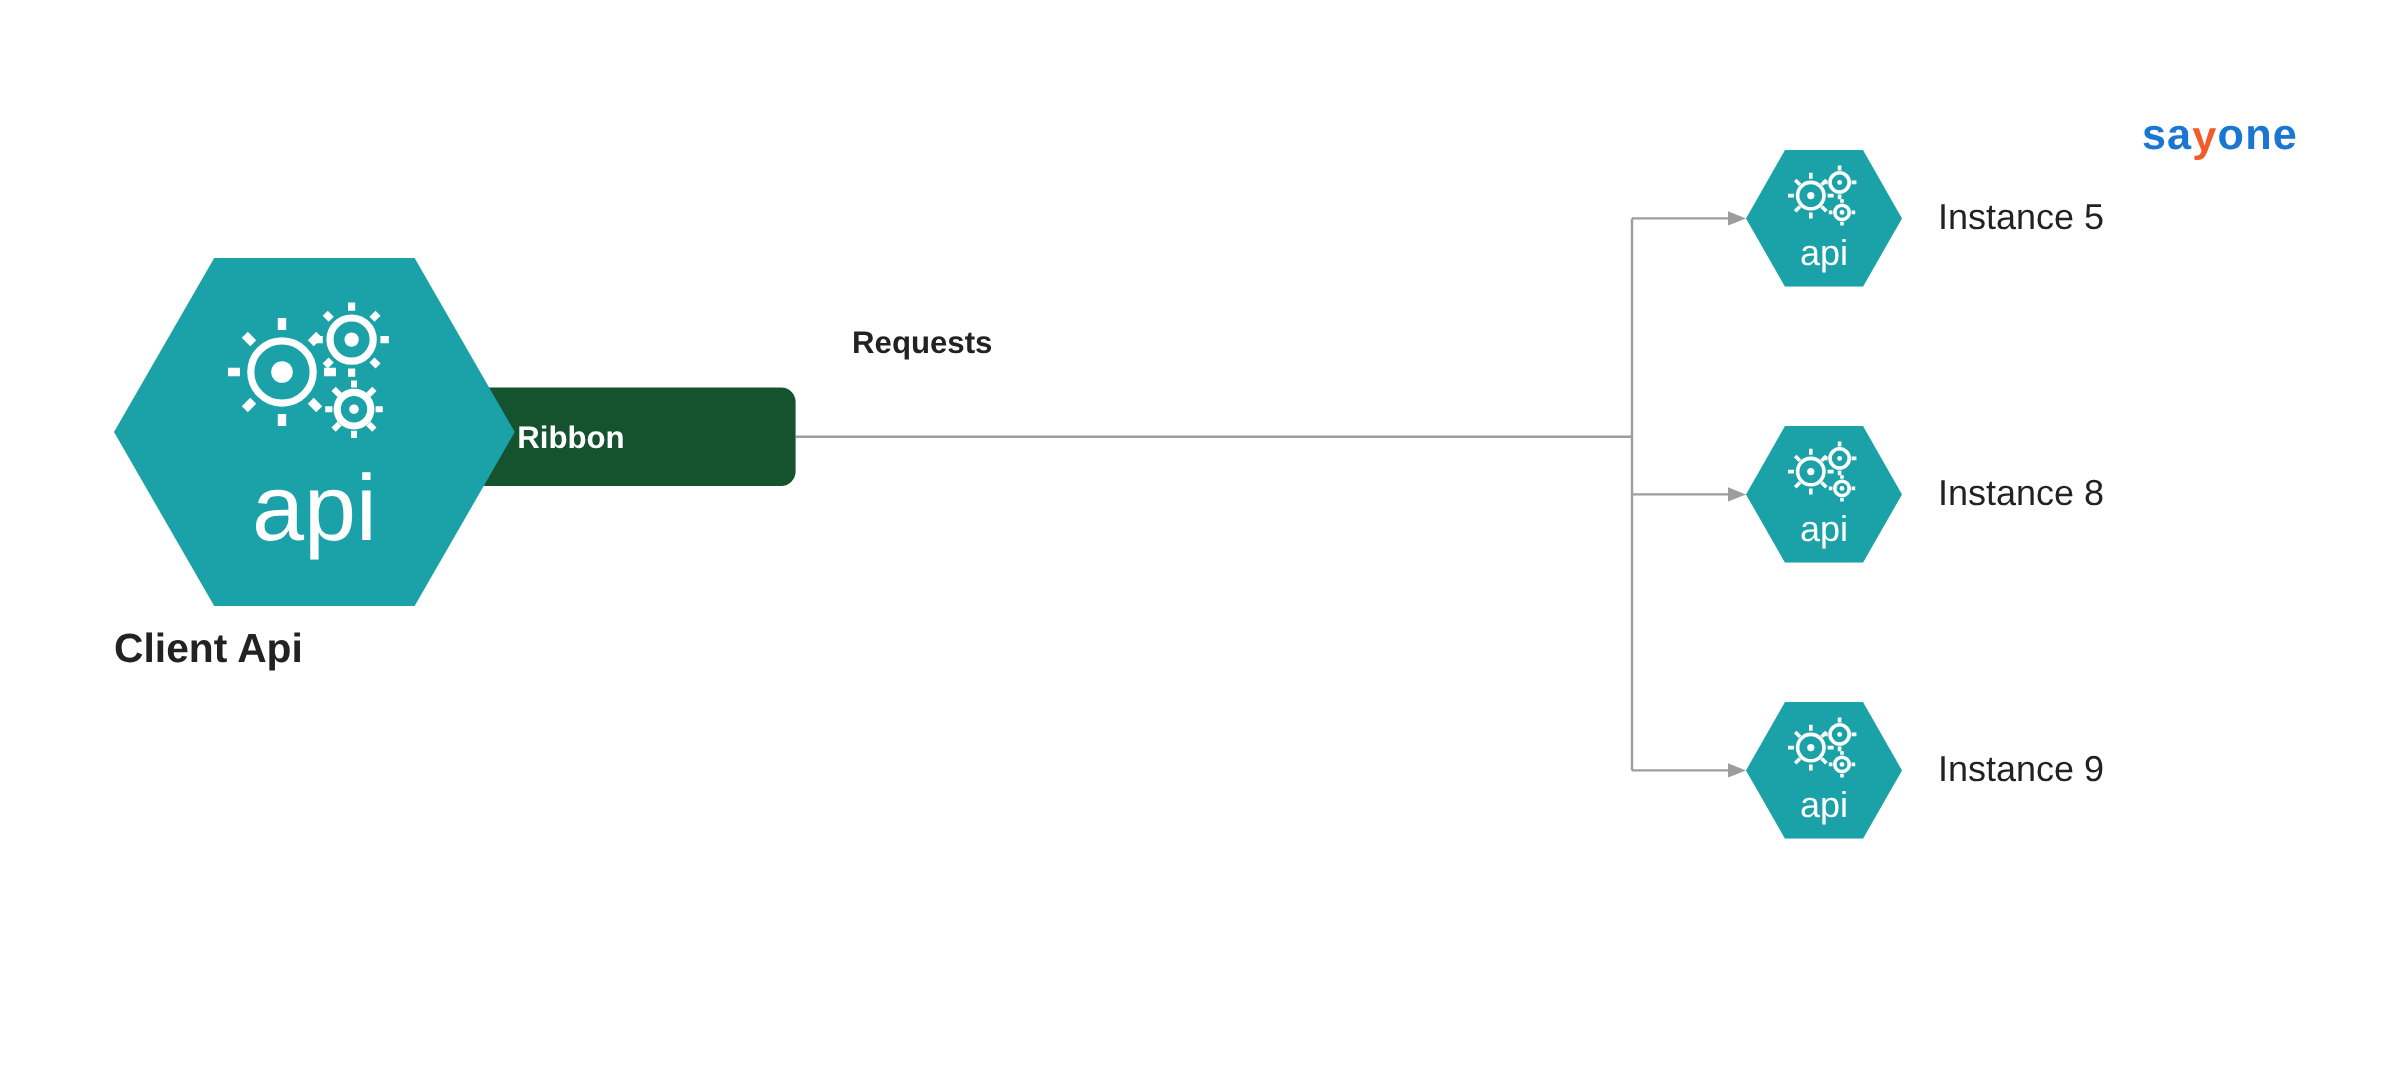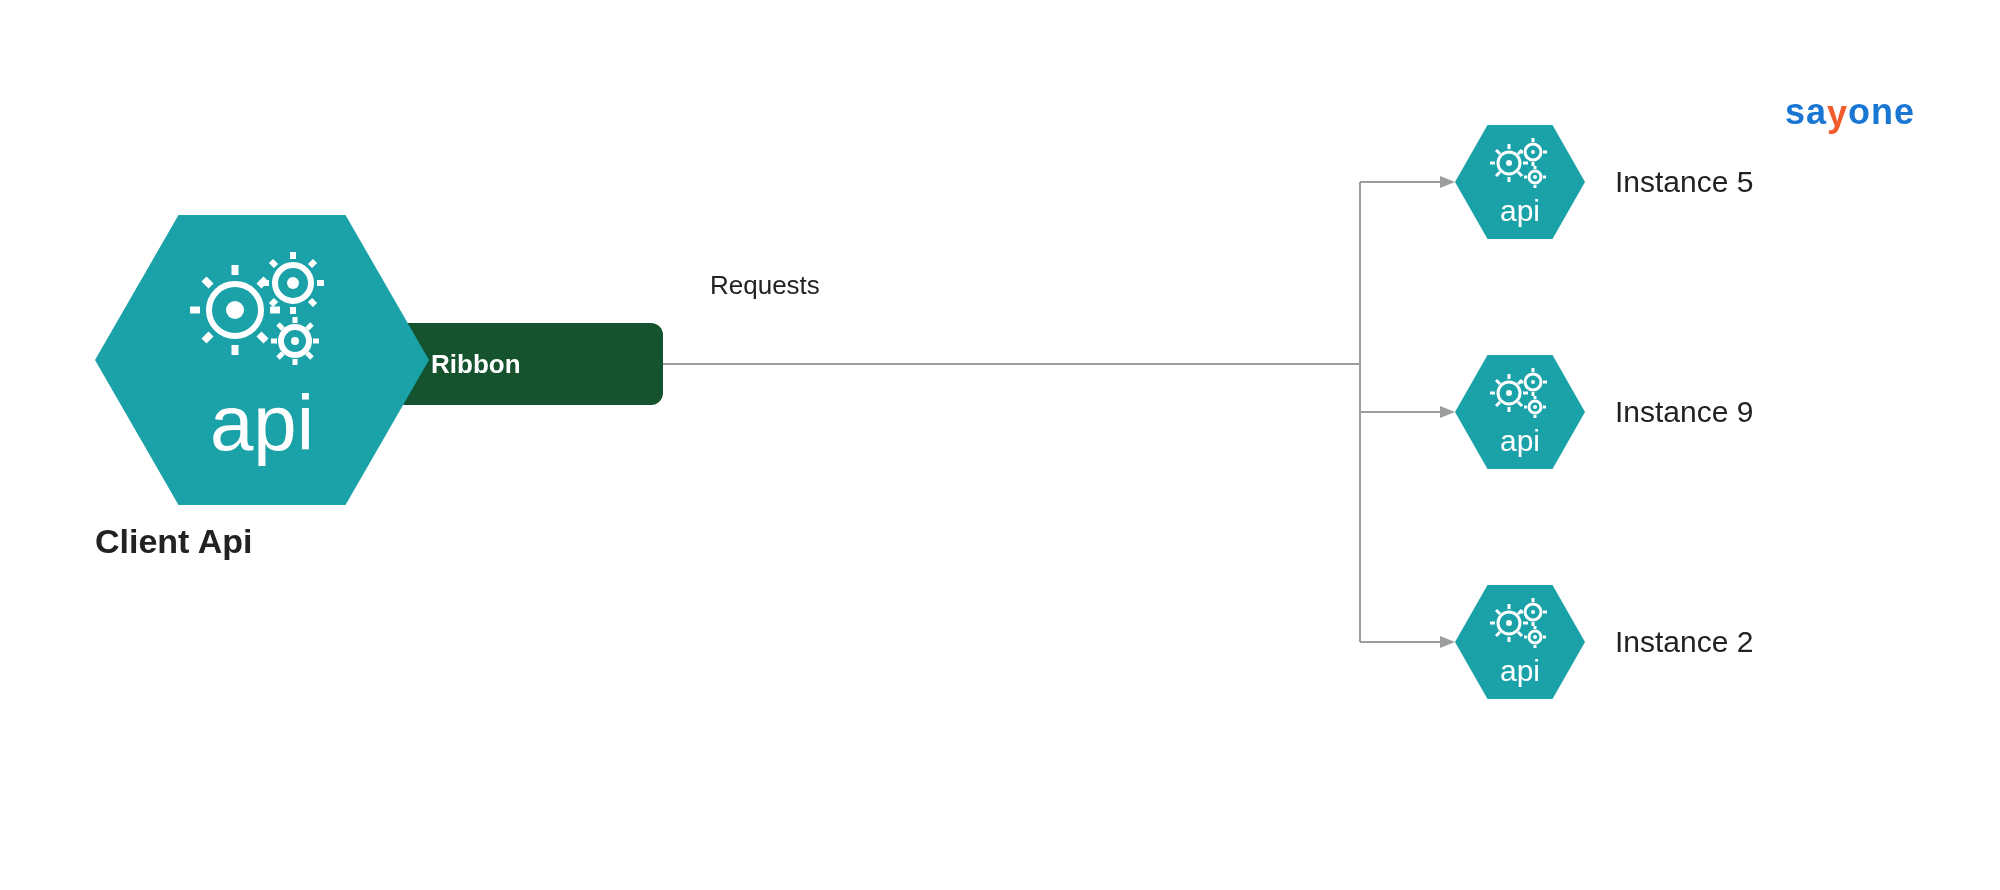--- a/index.html
+++ b/index.html
@@ -62,21 +62,21 @@
     padding-left: 38px;
     font-size: 26px;
     font-weight: 600;
   }
 
   .requests-label {
     position: absolute;
     left: 710px;
     top: 270px;
     font-size: 26px;
-    font-weight: 400;
+    font-weight: 700;
     color: #222;
   }
 
   .instance-hex {
     width: 130px;
     height: 114px;
   }
   .inst1 { left: 1455px; top: 125px; }
   .inst2 { left: 1455px; top: 355px; }
   .inst3 { left: 1455px; top: 585px; }
@@ -239,21 +239,21 @@
       <circle cx="80" cy="52" r="6"></circle>
         <circle cx="80" cy="52" r="2" fill="#fff" stroke="none"></circle>
       <line x1="80" y1="44" x2="80" y2="41"></line>
         <line x1="80" y1="60" x2="80" y2="63"></line>
       <line x1="72" y1="52" x2="69" y2="52"></line>
         <line x1="88" y1="52" x2="91" y2="52"></line>
     </g>
     <text x="65" y="96" text-anchor="middle" fill="#ffffff" font-size="30" font-family="Segoe UI, Arial">api</text>
   </svg>
 </div>
-<div class="instance-label lbl2">Instance 9</div>
+<div class="instance-label lbl2">Instance 8</div>
 
 <div class="hexagon instance-hex inst3">
   <svg class="hex-svg" width="130" height="114" viewBox="0 0 130 114">
     <polygon points="32.5,0 97.5,0 130,57 97.5,114 32.5,114 0,57" fill="#1ba2a8"></polygon>
     <g stroke="#ffffff" stroke-width="3" fill="none">
       <circle cx="54" cy="38" r="11"></circle>
         <circle cx="54" cy="38" r="3" fill="#fff" stroke="none"></circle>
       <line x1="54" y1="24" x2="54" y2="19"></line>
         <line x1="54" y1="52" x2="54" y2="57"></line>
       <line x1="40" y1="38" x2="35" y2="38"></line>
@@ -271,13 +271,13 @@
       <circle cx="80" cy="52" r="6"></circle>
         <circle cx="80" cy="52" r="2" fill="#fff" stroke="none"></circle>
       <line x1="80" y1="44" x2="80" y2="41"></line>
         <line x1="80" y1="60" x2="80" y2="63"></line>
       <line x1="72" y1="52" x2="69" y2="52"></line>
         <line x1="88" y1="52" x2="91" y2="52"></line>
     </g>
     <text x="65" y="96" text-anchor="middle" fill="#ffffff" font-size="30" font-family="Segoe UI, Arial">api</text>
   </svg>
 </div>
-<div class="instance-label lbl3">Instance 2</div>
+<div class="instance-label lbl3">Instance 9</div>
 
 </body></html>

